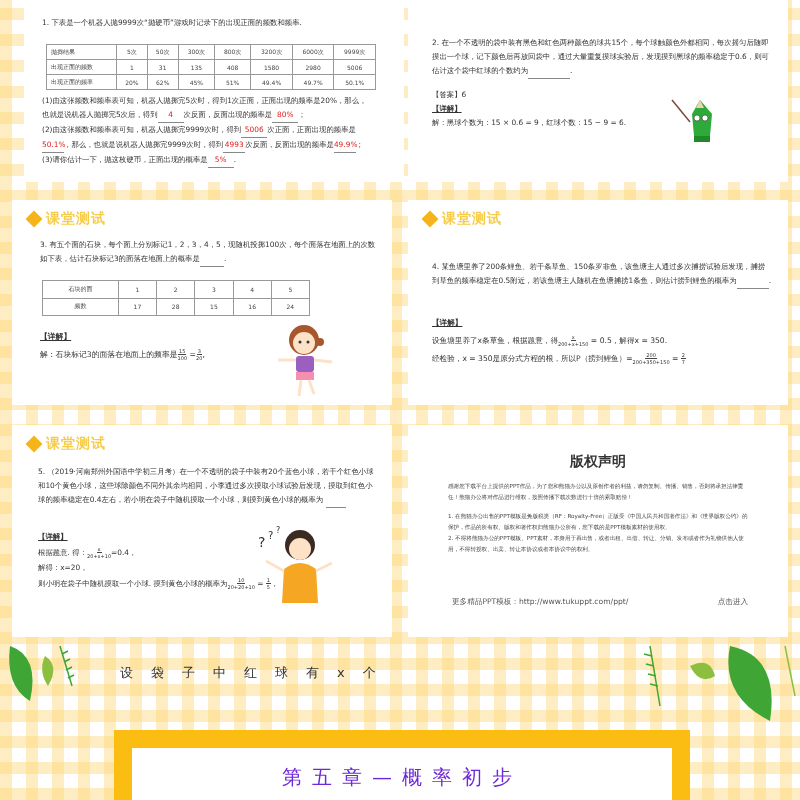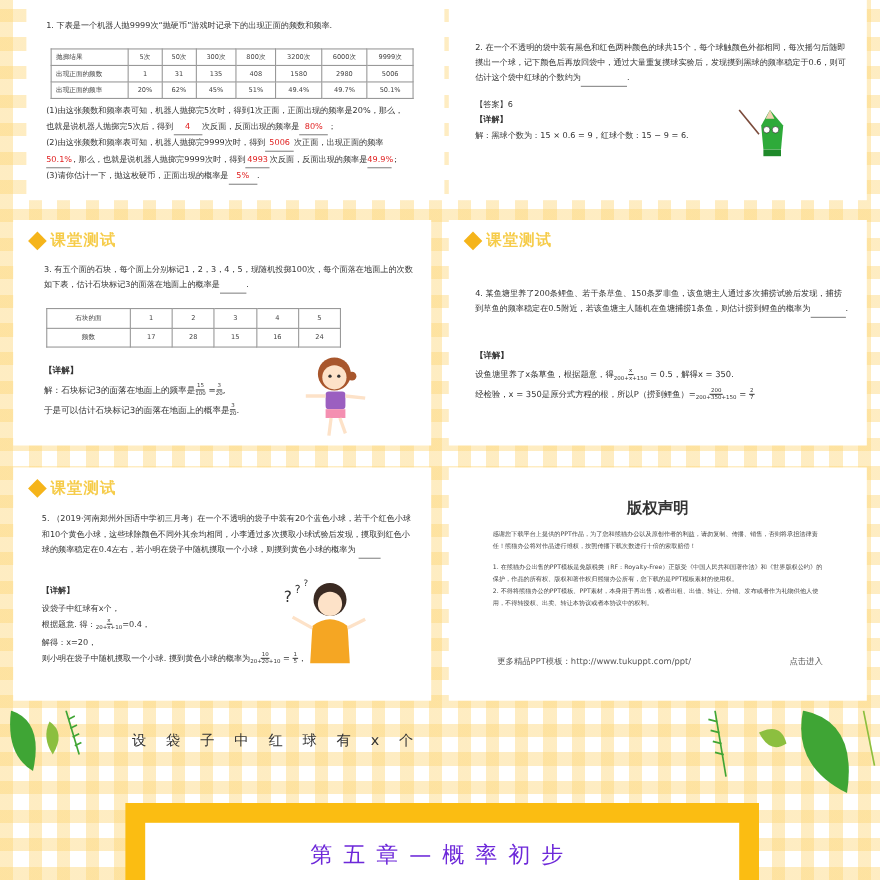--- a/index.html
+++ b/index.html
@@ -21,21 +21,21 @@
   .diamond{width:12px;height:12px;background:#f5b41a;transform:rotate(45deg);display:inline-block;}
   .sec-title{color:#f6cc4a;font-size:14px;font-weight:bold;letter-spacing:1px;}
 
   .q{position:absolute;font-size:7.4px;line-height:14px;color:#333;}
   .q p{margin:0;}
   .red{color:#e02020;}
   .blank{display:inline-block;border-bottom:1px solid #888;text-align:center;}
   table.t{border-collapse:collapse;font-size:6px;color:#444;}
   table.t td{border:1px solid #999;padding:0 4px;height:14px;text-align:center;}
   table.t td:first-child{text-align:left;}
-  .bold{font-weight:bold;}
+  .bold{font-weight:bold;text-decoration:underline;}
   .frac{display:inline-flex;flex-direction:column;align-items:center;vertical-align:middle;font-size:5px;line-height:6px;}
   .frac span:first-child{border-bottom:1px solid #444;padding:0 1px;}
 
   .art{position:absolute;}
 
   .cp-title{position:absolute;left:0;right:0;top:28px;text-align:center;font-size:14px;font-weight:bold;color:#333;}
   .cp-body{position:absolute;left:40px;right:40px;top:56px;font-size:5.6px;line-height:11px;color:#444;}
   .cp-body p{margin:0 0 8px 0;}
   .cp-foot{position:absolute;left:44px;right:40px;top:172px;font-size:7.6px;color:#555;display:flex;justify-content:space-between;}
 
@@ -82,21 +82,21 @@
       <td>51%</td>
       <td>49.4%</td>
       <td>49.7%</td>
       <td>50.1%</td>
     </tr>
   </tbody>
     </table>
   <div class="q" style="left:18px;top:94px;width:360px;">
     <p>(1)由这张频数和频率表可知，机器人抛掷完5次时，得到1次正面，正面出现的频率是20%，那么，</p>
     <p><span>也就是说机器人抛掷完5次后，得到</span><span class="blank red" style="width:26px">4</span><span>次反面，反面出现的频率是</span><span class="blank red" style="width:26px">80%</span><span>；</span></p>
-    <p><span>(2)由这张频数和频率表可知，机器人抛掷完9999次时，得到</span><span class="blank red" style="width:26px">5006</span><span>次正面，出现正面的频率</span></p>
+    <p><span>(2)由这张频数和频率表可知，机器人抛掷完9999次时，得到</span><span class="blank red" style="width:26px">5006</span><span>次正面，正面出现的频率是</span></p>
     <p><span class="blank red" style="width:22px">50.1%</span><span>，那么，也就是说机器人抛掷完9999次时，得到</span><span class="blank red" style="width:22px">4993</span><span>次反面，反面出现的频率是</span><span class="blank red" style="width:22px">49.9%</span><span>；</span></p>
     <p><span>(3)请你估计一下，抛这枚硬币，正面出现的概率是</span><span class="blank red" style="width:26px">5%</span><span>.</span></p>
   </div>
 </div>
 
 <div class="slide s2">
   <div class="q" style="left:24px;top:36px;width:340px;">
     <p><span>2. 在一个不透明的袋中装有黑色和红色两种颜色的球共15个，每个球触颜色外都相同，每次摇匀后随即摸出一个球，记下颜色后再放回袋中，通过大量重复摸球实验后，发现摸到黑球的频率稳定于0.6，则可估计这个袋中红球的个数约为</span><span class="blank" style="width:42px;">&nbsp;</span>.</p>
   </div>
   <div class="q" style="left:24px;top:88px;width:260px;">
@@ -146,24 +146,20 @@
     </table>
   <div class="q" style="left:28px;top:128px;width:240px;font-size:7.8px;line-height:18px;">
     <p class="bold">【详解】</p>
     <p><span>解：石块标记3的面落在地面上的频率是</span><span class="frac">
           <span>15</span>
           <span>100</span>
         </span> =<span class="frac">
           <span>3</span>
           <span>20</span>
         </span>,</p>
-    <p><span>于是可以估计石块标记3的面落在地面上的概率是</span><span class="frac">
-          <span>3</span>
-          <span>20</span>
-        </span>.</p>
   </div>
   <div class="art" style="left:262px;top:120px;width:64px;height:80px;">
     <svg width="64" height="80" viewBox="0 0 64 80">
       <circle cx="30" cy="20" r="15" fill="#a8562c"></circle>
       <circle cx="30" cy="23" r="11" fill="#fde2c8"></circle>
       <circle cx="46" cy="22" r="4" fill="#a8562c"></circle>
       <circle cx="26" cy="22" r="1.5" fill="#333"></circle>
         <circle cx="34" cy="22" r="1.5" fill="#333"></circle>
       <rect x="22" y="36" width="18" height="16" rx="3" fill="#9b5fc0"></rect>
       <line x1="22" y1="40" x2="4" y2="40" stroke="#fde2c8" stroke-width="3"></line>
@@ -202,21 +198,20 @@
 <div class="slide s5">
   <div class="sec-head">
     <span class="diamond"></span>
     <span class="sec-title">课堂测试</span>
   </div>
   <div class="q" style="left:26px;top:40px;width:340px;">
     <p><span>5. （2019·河南郑州外国语中学初三月考）在一个不透明的袋子中装有20个蓝色小球，若干个红色小球和10个黄色小球，这些球除颜色不同外其余均相同，小李通过多次摸取小球试验后发现，摸取到红色小球的频率稳定在0.4左右，若小明在袋子中随机摸取一个小球，则摸到黄色小球的概率为</span> <span class="blank" style="width:20px">&nbsp;</span></p>
   </div>
   <div class="q" style="left:26px;top:104px;width:290px;line-height:15.5px;">
     <p class="bold">【详解】</p>
-    <p>设袋子中红球有x个，</p>
     <p><span>根据题意. 得：</span><span class="frac">
           <span>x</span>
           <span>20+x+10</span>
         </span><span>=0.4，</span></p>
     <p>解得：x=20，</p>
     <p><span>则小明在袋子中随机摸取一个小球. 摸到黄色小球的概率为</span><span class="frac">
           <span>10</span>
           <span>20+20+10</span>
         </span> <span>=</span> <span class="frac">
           <span>1</span>

